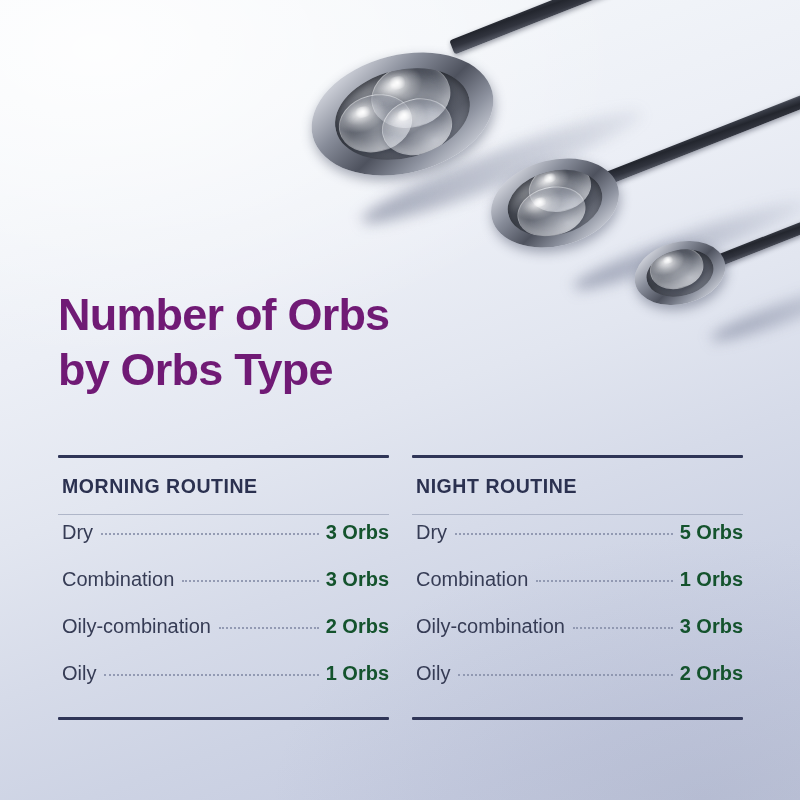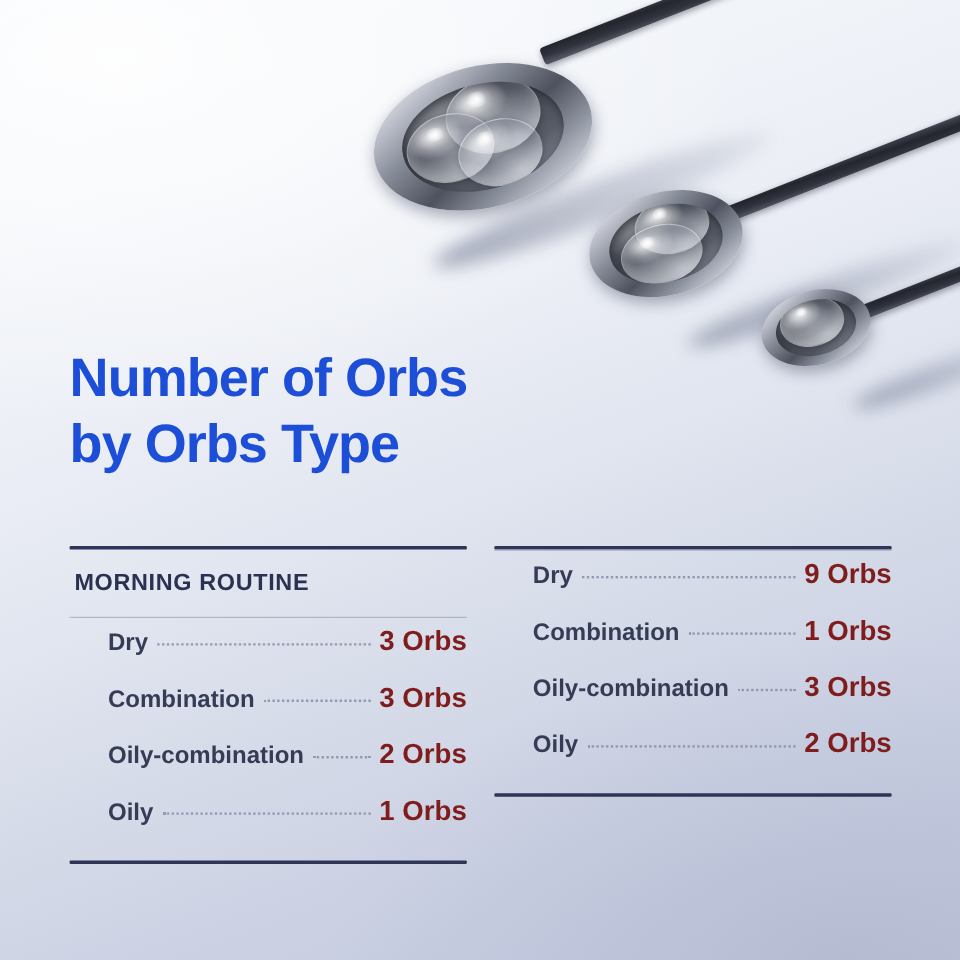--- a/index.html
+++ b/index.html
@@ -83,21 +83,21 @@
     left:24%; top:14%; width:26%; height:20%;
     border-radius:50%;
     background:radial-gradient(circle, rgba(255,255,255,.98) 0%, rgba(255,255,255,0) 70%);
   }
 
   
   #title {
     position:absolute; left:58px; top:288px;
     font-size:45px; font-weight:bold;
     line-height:1.22; letter-spacing:-.8px;
-    color:#1d4ed8;
+    color:#701a75;
   }
   #title .line { display:block; white-space:nowrap; }
 
   
   #table-area { position:absolute; left:0; top:0; width:800px; height:696px; }
 
   .column { position:absolute; top:455px; }
   #col-morning { left:58px; width:331px; }
   #col-night   { left:412px; width:331px; }
 
@@ -113,34 +113,34 @@
   }
 
   .rows { padding:6px 0 8px; }
 
   .row {
     display:flex; align-items:baseline;
     height:47px;
     padding-left:4px;
   }
   .row-label {
-    font-size:20px; font-weight:bold;
-    color:#363c55; white-space:nowrap;margin-left:28px;
+    font-size:20px; font-weight:normal;
+    color:#363c55; white-space:nowrap;
   }
   .leader {
     flex:1 1 auto;
     margin:0 7px 0 8px;
     border-bottom:2px dotted #8890aa;
     opacity:.85;
     transform:translateY(-4px);
     min-width:10px;
   }
   .row-value {
-    font-size:23px; font-weight:bold;
-    color:#7f1d1d; white-space:nowrap;
+    font-size:20px; font-weight:bold;
+    color:#14532d; white-space:nowrap;
   }
 </style>
 </head>
 <body>
 
 <div id="photo-bg">
   <div id="photo-bg-sheen"></div>
 </div>
 
 <div id="spoons">
@@ -205,26 +205,27 @@
         <span class="row-label">Oily</span>
         <span class="leader"></span>
         <span class="row-value">1 Orbs</span>
       </div>
     </div>
     <div class="rule-bottom"></div>
   </div>
 
   <div class="column" id="col-night">
     <div class="rule-top"></div>
+    <div class="col-heading">NIGHT ROUTINE</div>
     <div class="rule-mid"></div>
     <div class="rows">
       <div class="row">
         <span class="row-label">Dry</span>
         <span class="leader"></span>
-        <span class="row-value">9 Orbs</span>
+        <span class="row-value">5 Orbs</span>
       </div>
       <div class="row">
         <span class="row-label">Combination</span>
         <span class="leader"></span>
         <span class="row-value">1 Orbs</span>
       </div>
       <div class="row">
         <span class="row-label">Oily-combination</span>
         <span class="leader"></span>
         <span class="row-value">3 Orbs</span>

